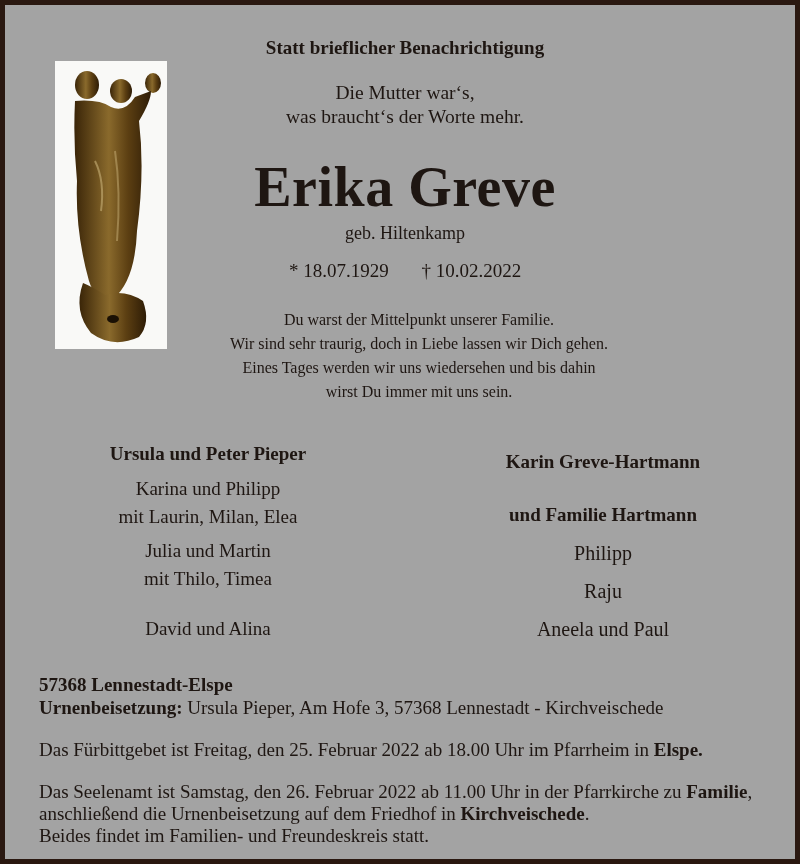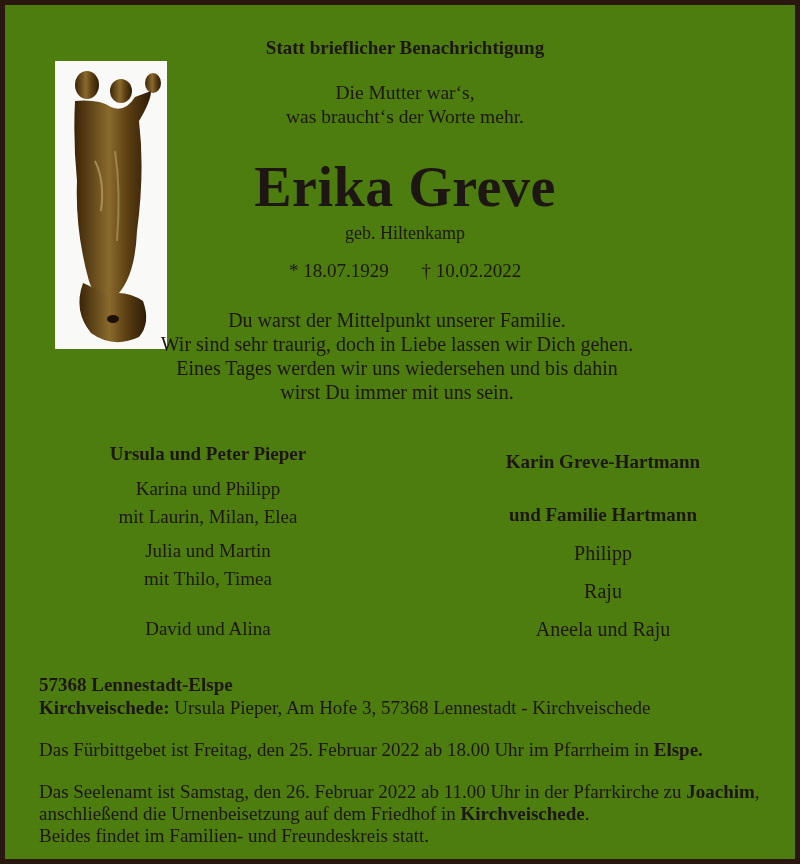--- a/index.html
+++ b/index.html
@@ -1,27 +1,27 @@
 <!DOCTYPE html>
 <html><head>
 <meta charset="utf-8">
 <style>
   html,body{margin:0;padding:0;background:#fff;}
   body{width:800px;height:864px;overflow:hidden;font-family:"Liberation Serif","DejaVu Serif",serif;color:#1e1612;}
-  .frame{position:absolute;left:0;top:0;width:800px;height:864px;box-sizing:border-box;border:5px solid #2a1810;background:#4d7c0f;}
+  .frame{position:absolute;left:0;top:0;width:800px;height:864px;box-sizing:border-box;border:5px solid #2a1810;background:#a3a3a3;}
   .abs{position:absolute;}
   .center{left:0;width:800px;text-align:center;}
   .statue{position:absolute;left:50px;top:56px;width:112px;height:288px;background:#f9f9f7;}
   .hdr{top:32px;font-weight:bold;font-size:19px;}
   .motto{top:76px;font-size:19.5px;line-height:24px;}
   .name{top:150px;font-weight:bold;font-size:56px;letter-spacing:0.5px;line-height:64px;}
   .geb{top:218px;font-size:18px;}
   .dates{top:255px;font-size:19px;}
   .dates span{margin:0 14px;}
-  .verse{top:303px;font-size:20px;line-height:24px;left:112px;width:560px;}
+  .verse{top:303px;font-size:16px;line-height:24px;left:134px;width:560px;}
   .col{position:absolute;text-align:center;font-size:20px;}
   .colL{left:60px;width:286px;top:423px;}
   .colR{left:445px;width:306px;top:423px;}
   .bold{font-weight:bold;margin-top:15px;}
   .foot{left:34px;width:740px;font-size:19px;}
 </style>
 </head>
 <body>
 
 <div class="frame">
@@ -81,32 +81,32 @@
     <div style="font-size:19px;line-height:28px;">
       <div>David und Alina</div>
     </div>
   </div>
 
   <div class="col colR">
     <div class="bold" style="font-size:19px;line-height:38px;">Karin Greve-Hartmann</div>
     <div class="bold" style="font-size:19px;line-height:38px;">und Familie Hartmann</div>
     <div style="font-size:20px;line-height:38px;">Philipp</div>
     <div style="font-size:20px;line-height:38px;">Raju</div>
-    <div style="font-size:20px;line-height:38px;">Aneela und Raju</div>
+    <div style="font-size:20px;line-height:38px;">Aneela und Paul</div>
   </div>
 
   <div class="abs foot bold" style="top:654px;">57368 Lennestadt-Elspe</div>
 
   <div class="abs foot" style="top:692px;">
-    <span class="bold">Kirchveischede:</span><span> Ursula Pieper, Am Hofe 3, 57368 Lennestadt - Kirchveischede</span>
+    <span class="bold">Urnenbeisetzung:</span><span> Ursula Pieper, Am Hofe 3, 57368 Lennestadt - Kirchveischede</span>
   </div>
 
   <div class="abs foot" style="top:734px;">
     <span>Das Fürbittgebet ist Freitag, den 25. Februar 2022 ab 18.00 Uhr im Pfarrheim in </span><span class="bold">Elspe.</span>
   </div>
 
   <div class="abs foot" style="top:776px;line-height:22px;">
-    <div><span>Das Seelenamt ist Samstag, den  26. Februar 2022 ab 11.00 Uhr in der Pfarrkirche zu </span><span class="bold">Joachim</span><span>,</span></div>
+    <div><span>Das Seelenamt ist Samstag, den  26. Februar 2022 ab 11.00 Uhr in der Pfarrkirche zu </span><span class="bold">Familie</span><span>,</span></div>
     <div><span>anschließend die Urnenbeisetzung auf dem Friedhof in </span><span class="bold">Kirchveischede</span><span>.</span></div>
     <div>Beides findet im Familien- und Freundeskreis statt.</div>
   </div>
 
 </div>
 
 </body></html>

